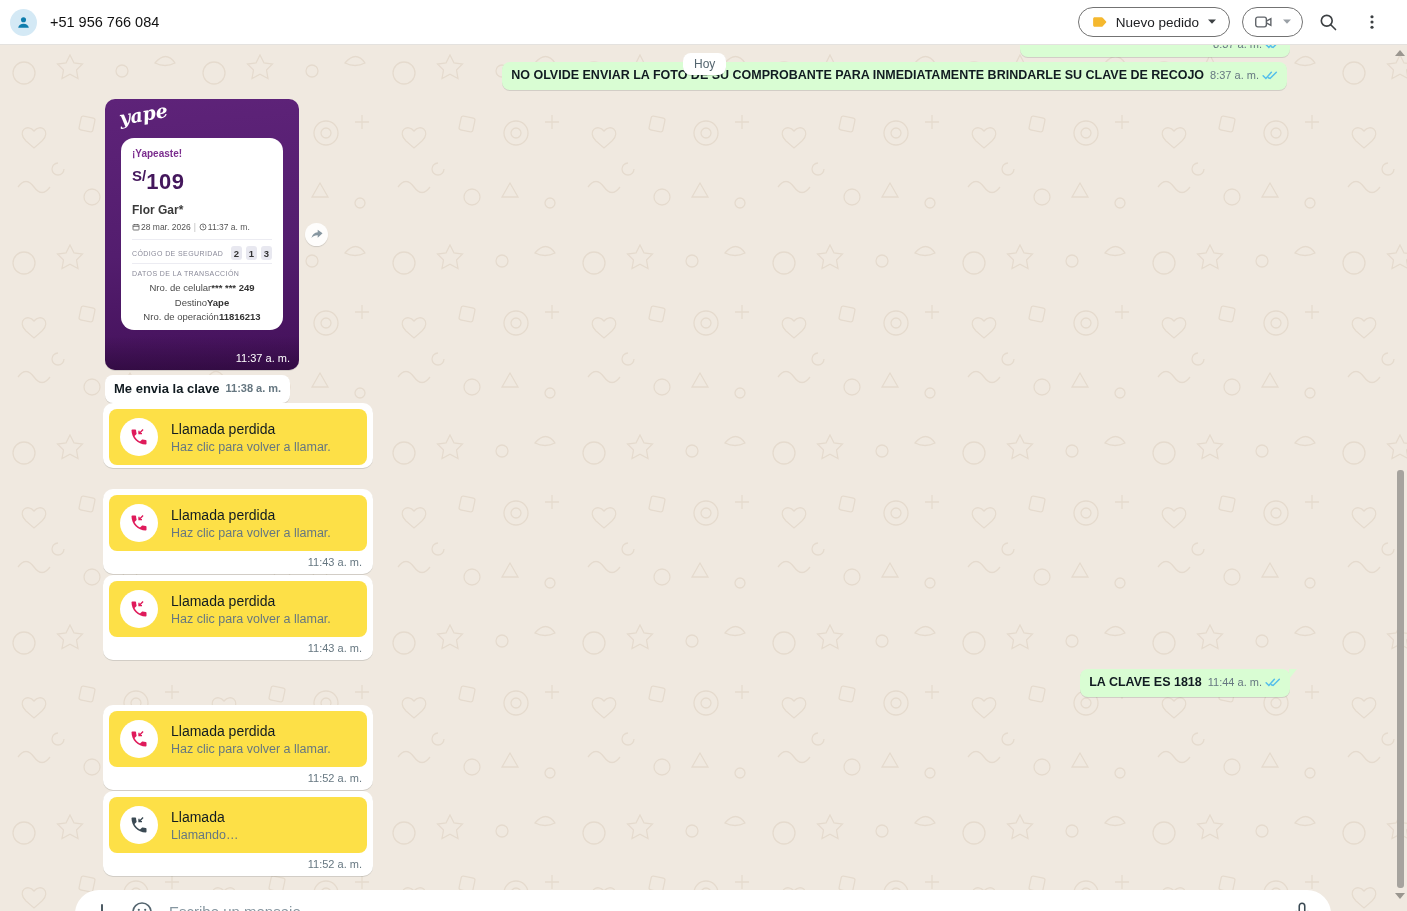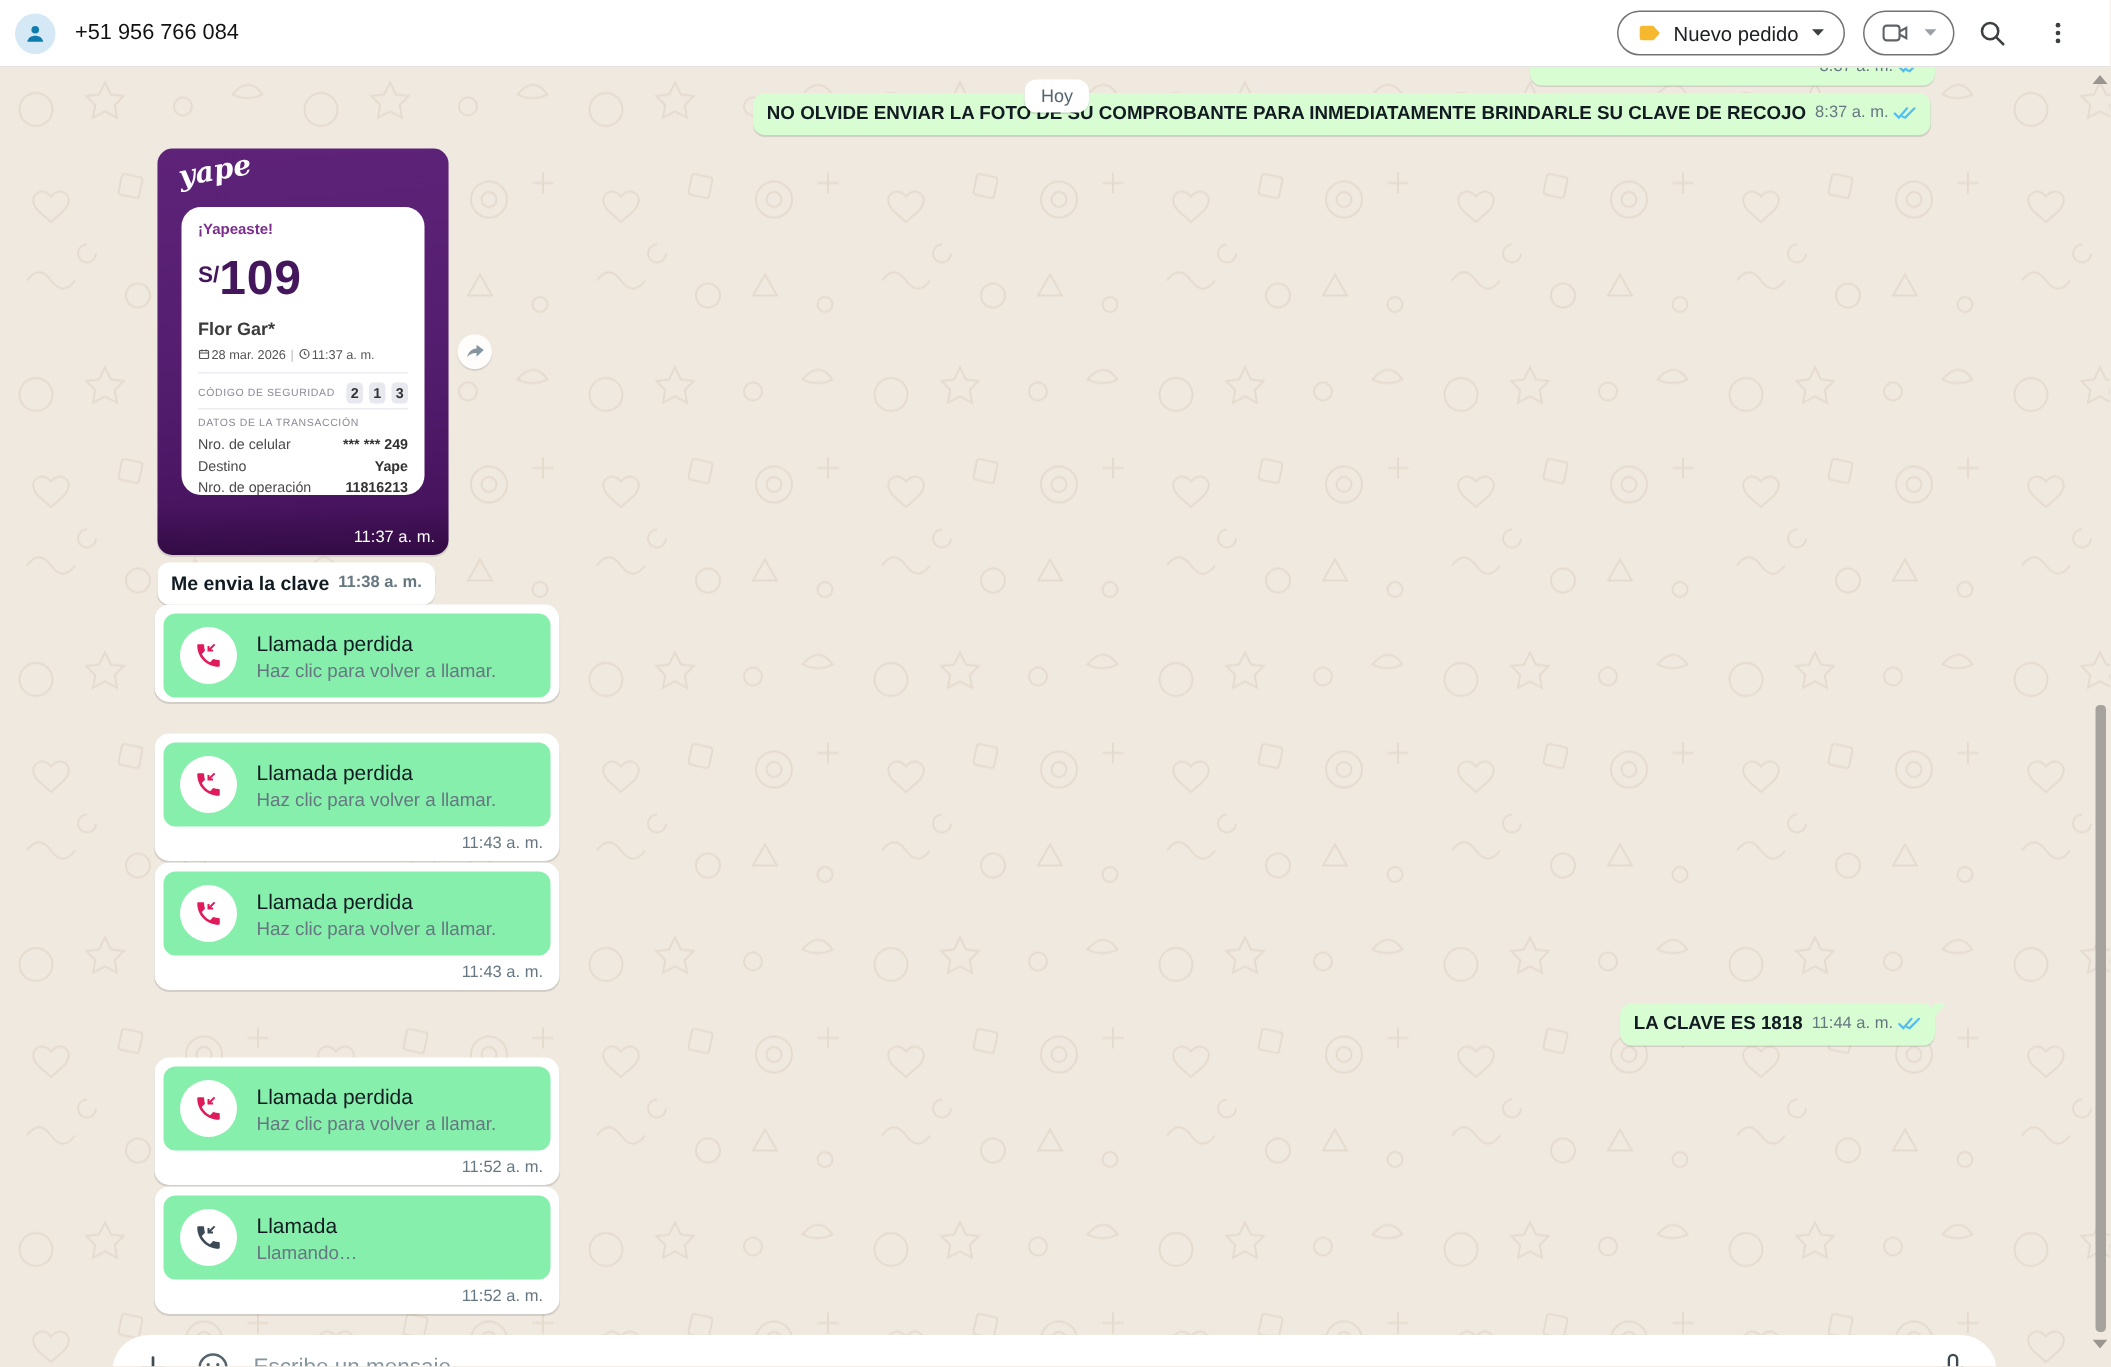--- a/index.html
+++ b/index.html
@@ -46,46 +46,46 @@
   .yape-bubble { position:absolute; top:54px; left:105px; width:194px; height:271px; border-radius:10px;
                  overflow:hidden; background:linear-gradient(175deg,#5e2379 0%,#531d6e 55%,#431059 100%);
                  box-shadow:0 1px .5px rgba(11,20,26,.13); cursor:pointer; }
   .yape-logo { position:absolute; top:4px; left:14px; color:#fff; font-family:"DejaVu Serif", serif;
                font-style:italic; font-weight:700; font-size:19px; transform:rotate(-10deg); }
   .yape-card { position:absolute; top:39px; left:16px; width:162px; height:192px; background:#fff;
                border-radius:13px; padding:10px 11px 8px; }
   .y-head { color:#7b2d8e; font-weight:700; font-size:10px; margin-bottom:8px; }
   .y-amount { color:#44175c; margin-bottom:8px; }
   .y-cur { font-size:15px; font-weight:700; vertical-align:8px; }
-  .y-num { font-size:32px; font-weight:700; letter-spacing:.5px; }
+  .y-num { font-size:22px; font-weight:700; letter-spacing:.5px; }
   .y-payer { font-size:12px; font-weight:700; color:#3b3b3b; margin-bottom:5px; }
   .y-date { font-size:8.5px; color:#555; display:flex; align-items:center; gap:1px; margin-bottom:7px; }
   .y-sep { color:#bbb; margin:0 2px; }
   .y-div { border-top:1px solid #ececf2; margin:3px 0 6px; }
   .y-sec { display:flex; justify-content:space-between; align-items:center; margin-bottom:2px; }
   .y-label { font-size:7px; color:#8a8a99; letter-spacing:.4px; }
   .y-digits { display:flex; gap:4px; }
   .y-digit { width:11px; height:14px; background:#e8e8f0; border-radius:3px; font-size:9.5px; font-weight:700;
              color:#333; display:flex; align-items:center; justify-content:center; }
   .y-datos { font-size:7px; color:#8a8a99; letter-spacing:.4px; margin:5px 0 5px; }
-  .y-row { display:flex; justify-content:space-between; font-size:9.5px; margin-bottom:3.5px; }
+  .y-row { display:flex; justify-content:center; font-size:9.5px; margin-bottom:3.5px; }
   .y-row-label { color:#4a4a4a; }
   .y-row-value { font-weight:700; color:#333; }
   .yape-shade { position:absolute; left:0; right:0; bottom:0; height:34px;
                 background:linear-gradient(rgba(30,5,40,0), rgba(30,5,40,.45)); }
   .yape-time { position:absolute; right:9px; bottom:6px; color:#fff; font-size:11px; }
 
   .fwd-btn { position:absolute; top:178px; left:305px; width:23px; height:23px; border-radius:50%;
              background:rgba(255,255,255,.9); display:flex; align-items:center; justify-content:center;
              box-shadow:0 1px 1px rgba(11,20,26,.15); cursor:pointer; }
 
   
   .call { position:absolute; left:103px; width:270px; background:#fff; border-radius:10px;
           box-shadow:0 1px .5px rgba(11,20,26,.13); padding:6px 6px 3px; cursor:pointer; }
-  .call-card { background:#86efac; border-radius:8px; display:flex; align-items:center; gap:13px; padding:9px 11px; }
+  .call-card { background:#fde047; border-radius:8px; display:flex; align-items:center; gap:13px; padding:9px 11px; }
   .call-icon { width:38px; height:38px; border-radius:50%; background:#fff; display:flex;
                align-items:center; justify-content:center; flex:0 0 auto; }
   .call-title { font-size:14px; color:#111b21; margin-bottom:3px; }
   .call-sub { font-size:12.5px; color:#667781; }
   .call-time { text-align:right; font-size:11px; color:#667781; padding:5px 5px 3px; }
 
   
   .composer { position:absolute; top:845px; left:75px; width:1256px; height:60px; background:#fff;
               border-radius:24px; display:flex; align-items:flex-start; padding:9px 16px 0 14px; gap:14px; z-index:8; }
   .composer-icon { width:26px; height:26px; display:flex; align-items:center; justify-content:center; cursor:pointer; }

